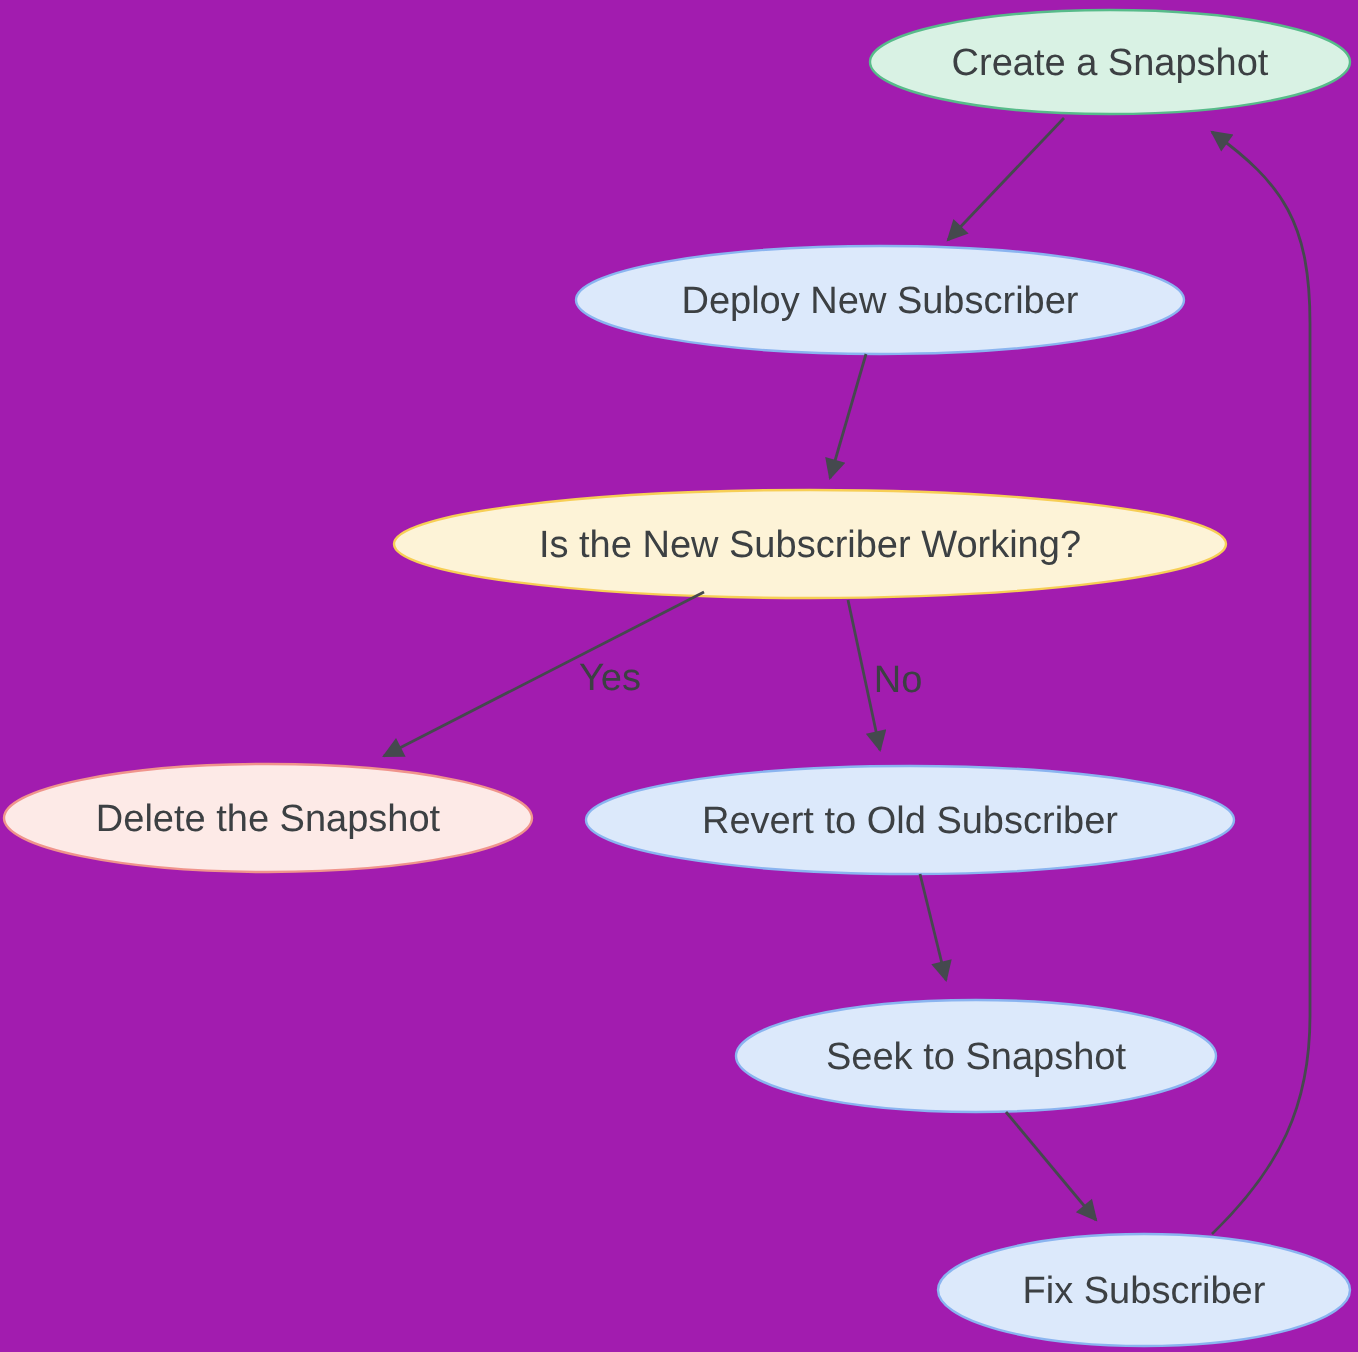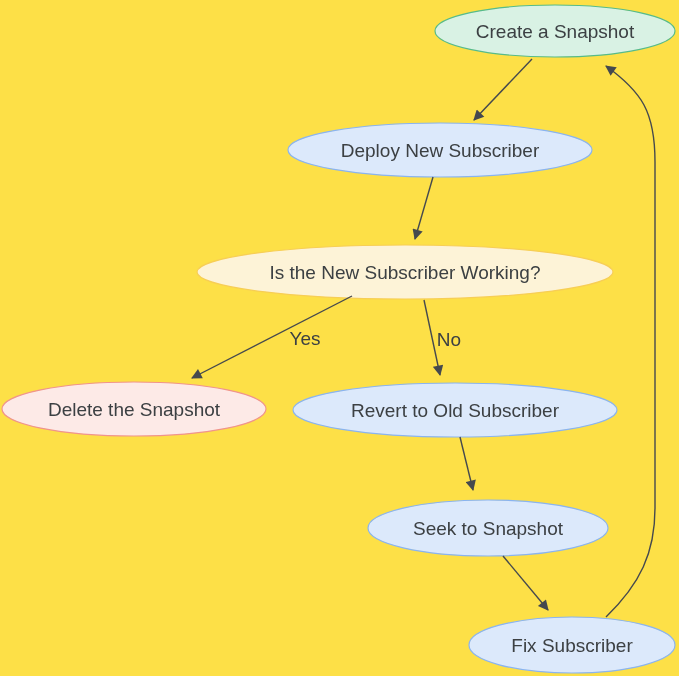--- a/index.html
+++ b/index.html
@@ -8,21 +8,21 @@
     background: #ffffff;
     width: 679px;
     height: 676px;
     overflow: hidden;
     font-family: "Liberation Sans", sans-serif;
   }
   #canvas-wrap {
     position: relative;
     width: 679px;
     height: 676px;
-    background: #fde047;
+    background: #a21caf;
   }
   svg {
     display: block;
   }
   .node-label {
     font-family: "Liberation Sans", sans-serif;
     font-size: 19px;
     fill: #3c4043;
   }
   .edge-label {

